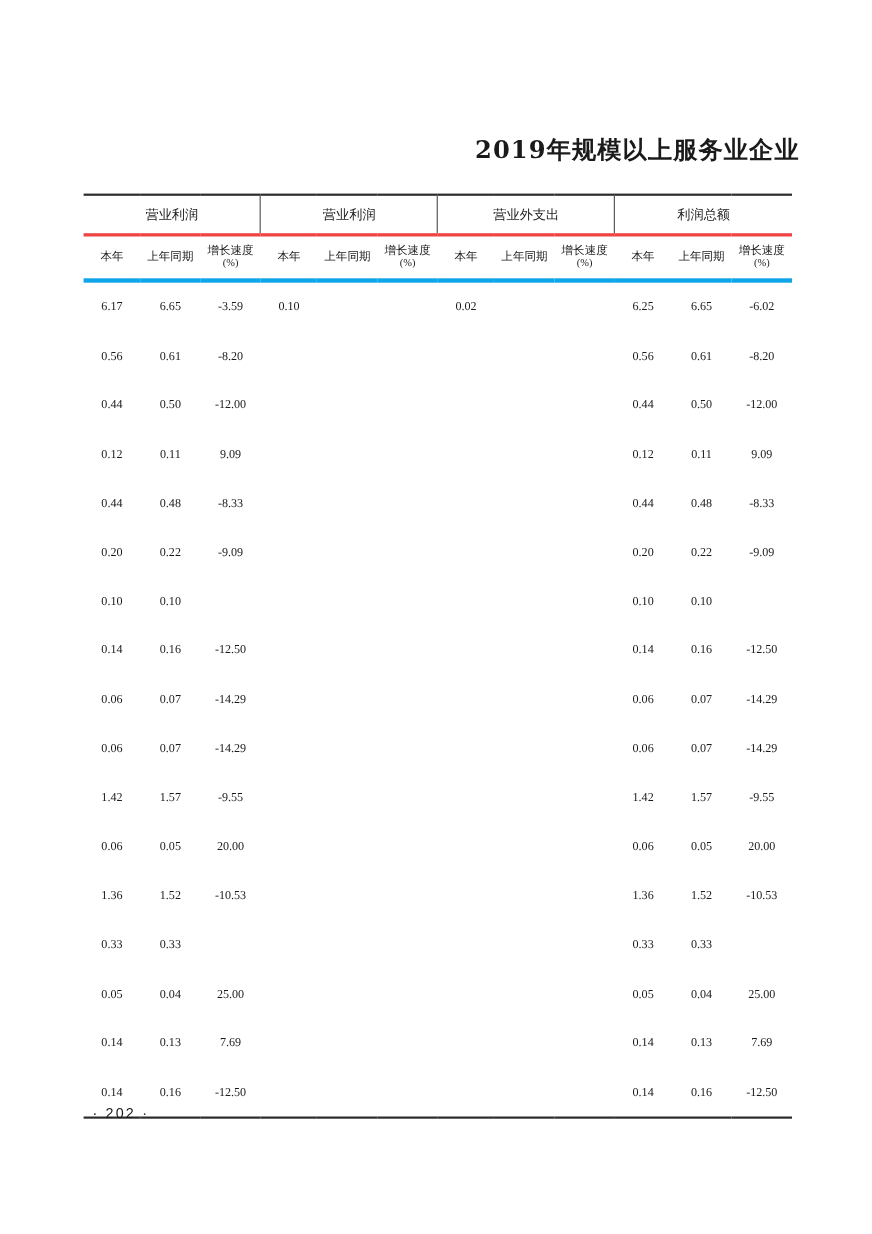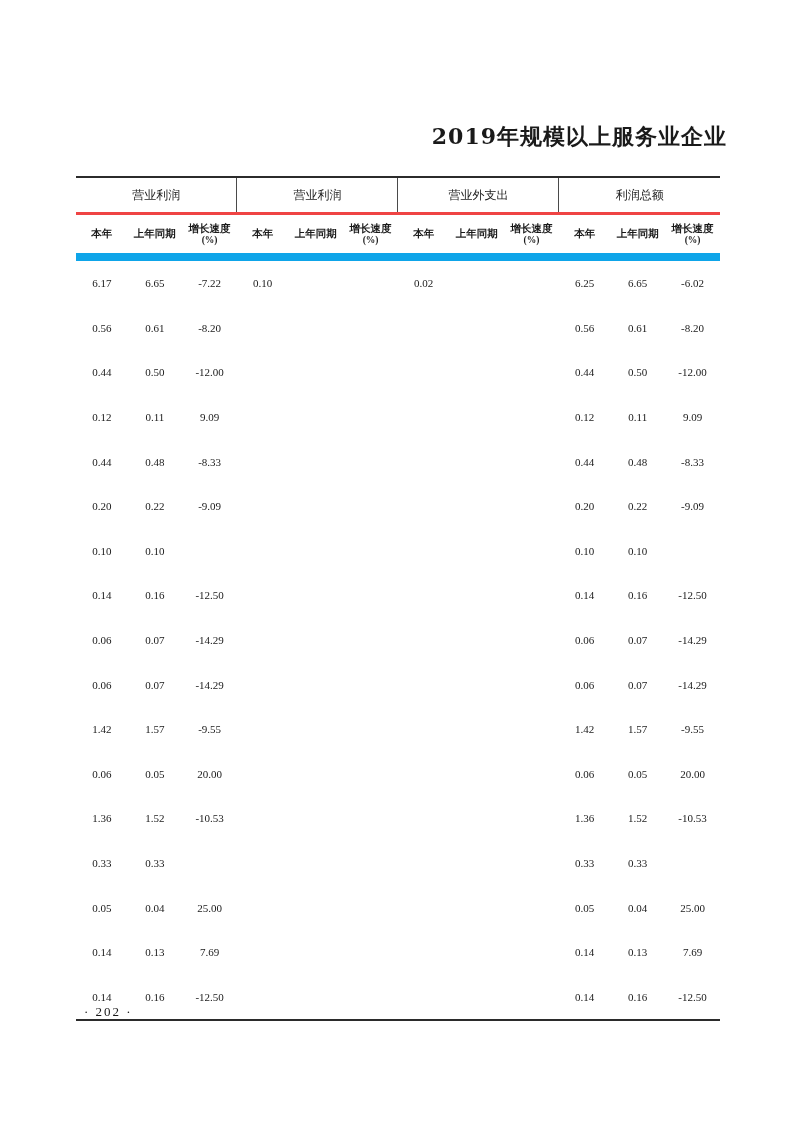--- a/index.html
+++ b/index.html
@@ -55,22 +55,21 @@
   }
   tr.grp-head td {
     height: 34px;
     font-size: 12px;
     border-bottom: 3px solid #ef4444;
   }
   tr.sub-head td {
     height: 38px;
     font-size: 10.5px;
     line-height: 1.15;
-    border-bottom: 8px solid #0ea5e9;
-    font-weight: bold;
+    border-bottom: 4px solid #0ea5e9;
   }
   tr.data td {
     height: 44.6px;
     font-size: 11px;
     font-family: "Liberation Serif", serif;
   }
   tr.last-row td {
     border-bottom: 2px solid #2b2b2b;
   }
   
@@ -86,21 +85,21 @@
   .pct-note {
     display: block;
     font-size: 9.5px;
   }
   .folio {
     position: absolute;
     left: 84px;
     top: 1004px;
     font-size: 13px;
     letter-spacing: 2px;
-    font-family: Liberation Serif, serif;
+    font-family: Liberation Sans, sans-serif;
   }
 </style>
 </head>
 <body>
 
 <div class="page">
 
   <div class="doc-title">2019年规模以上服务业企业</div>
 
   <div class="table-wrap">
@@ -150,21 +149,21 @@
           <td class="vsep-inner">
             <span>增长速度</span>
             <span class="pct-note">(%)</span>
           </td>
         </tr>
       </thead>
       <tbody id="table-body">
           <tr class="data">
             <td>6.17</td>
             <td class="vsep-inner">6.65</td>
-            <td class="vsep-inner">-7.22</td>
+            <td class="vsep-inner">-3.59</td>
             <td class="vsep">0.10</td>
             <td class="vsep-inner"></td>
             <td class="vsep-inner"></td>
             <td class="vsep">0.02</td>
             <td class="vsep-inner"></td>
             <td class="vsep-inner"></td>
             <td class="vsep">6.25</td>
             <td class="vsep-inner">6.65</td>
             <td class="vsep-inner">-6.02</td>
           </tr>

